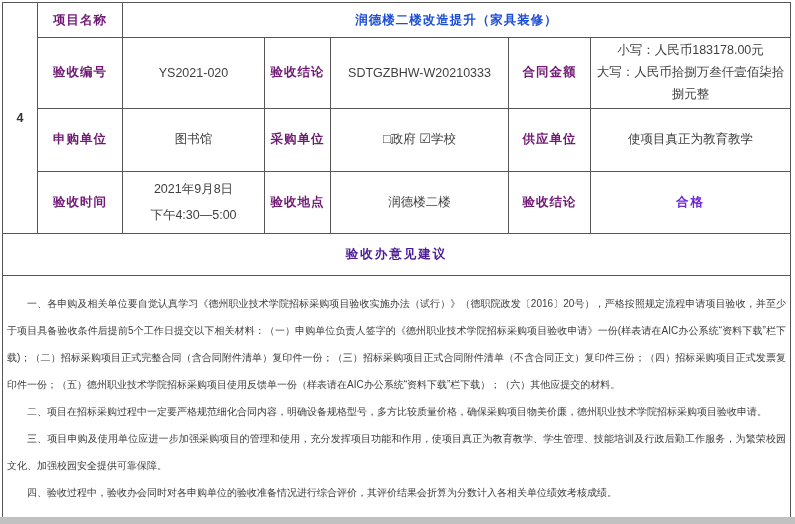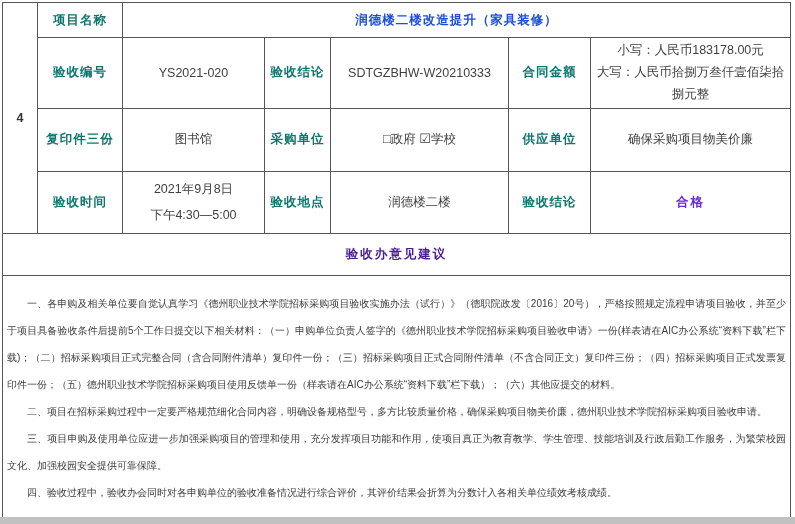--- a/index.html
+++ b/index.html
@@ -13,21 +13,21 @@
     width:789px; border-collapse:collapse; table-layout:fixed;
     color:#3f3f3f;
   }
   table.acceptance td {
     border:1px solid #565656;
     text-align:center; vertical-align:middle;
     font-size:12.5px; padding:2px 4px;
     word-break:break-all;
   }
   td.rownum { font-weight:bold; font-size:13px; color:#333; }
-  td.label  { font-weight:bold; font-size:13px; color:#0f766e; letter-spacing:1px; }
+  td.label  { font-weight:bold; font-size:13px; color:#701a75; letter-spacing:1px; }
   tr.r1 td { height:35px; }
   tr.r2 td { height:68px; }
   tr.r3 td { height:63px; }
   tr.r4 td { height:62px; }
   td.project-title { font-weight:bold; font-size:13px; color:#1d4ed8; letter-spacing:1px; }
   td.amount-cell { padding:4px 6px; }
   .amount-line { line-height:1.75; }
   td.supplier-cell { vertical-align:top; padding-top:11px; }
   .time-line { line-height:2.1; }
   td.conclusion-cell { font-weight:bold; font-size:13px; letter-spacing:2px; }
@@ -74,29 +74,29 @@
         <td>YS2021-020</td>
         <td class="label">验收结论</td>
         <td>SDTGZBHW-W20210333</td>
         <td class="label">合同金额</td>
         <td class="amount-cell">
           <div class="amount-line">小写：人民币183178.00元</div>
           <div class="amount-line">大写：人民币拾捌万叁仟壹佰柒拾捌元整</div>
         </td>
       </tr>
       <tr class="r3">
-        <td class="label">复印件三份</td>
+        <td class="label">申购单位</td>
         <td>图书馆</td>
         <td class="label">采购单位</td>
         <td>
           <span class="checkbox-glyph">□</span><span>政府</span>
           <span class="checkbox-glyph">☑</span><span>学校</span>
         </td>
         <td class="label">供应单位</td>
-        <td class="supplier-cell">确保采购项目物美价廉</td>
+        <td class="supplier-cell">使项目真正为教育教学</td>
       </tr>
       <tr class="r4">
         <td class="label">验收时间</td>
         <td>
           <div class="time-line">2021年9月8日</div>
           <div class="time-line">下午4:30—5:00</div>
         </td>
         <td class="label">验收地点</td>
         <td>润德楼二楼</td>
         <td class="label">验收结论</td>

